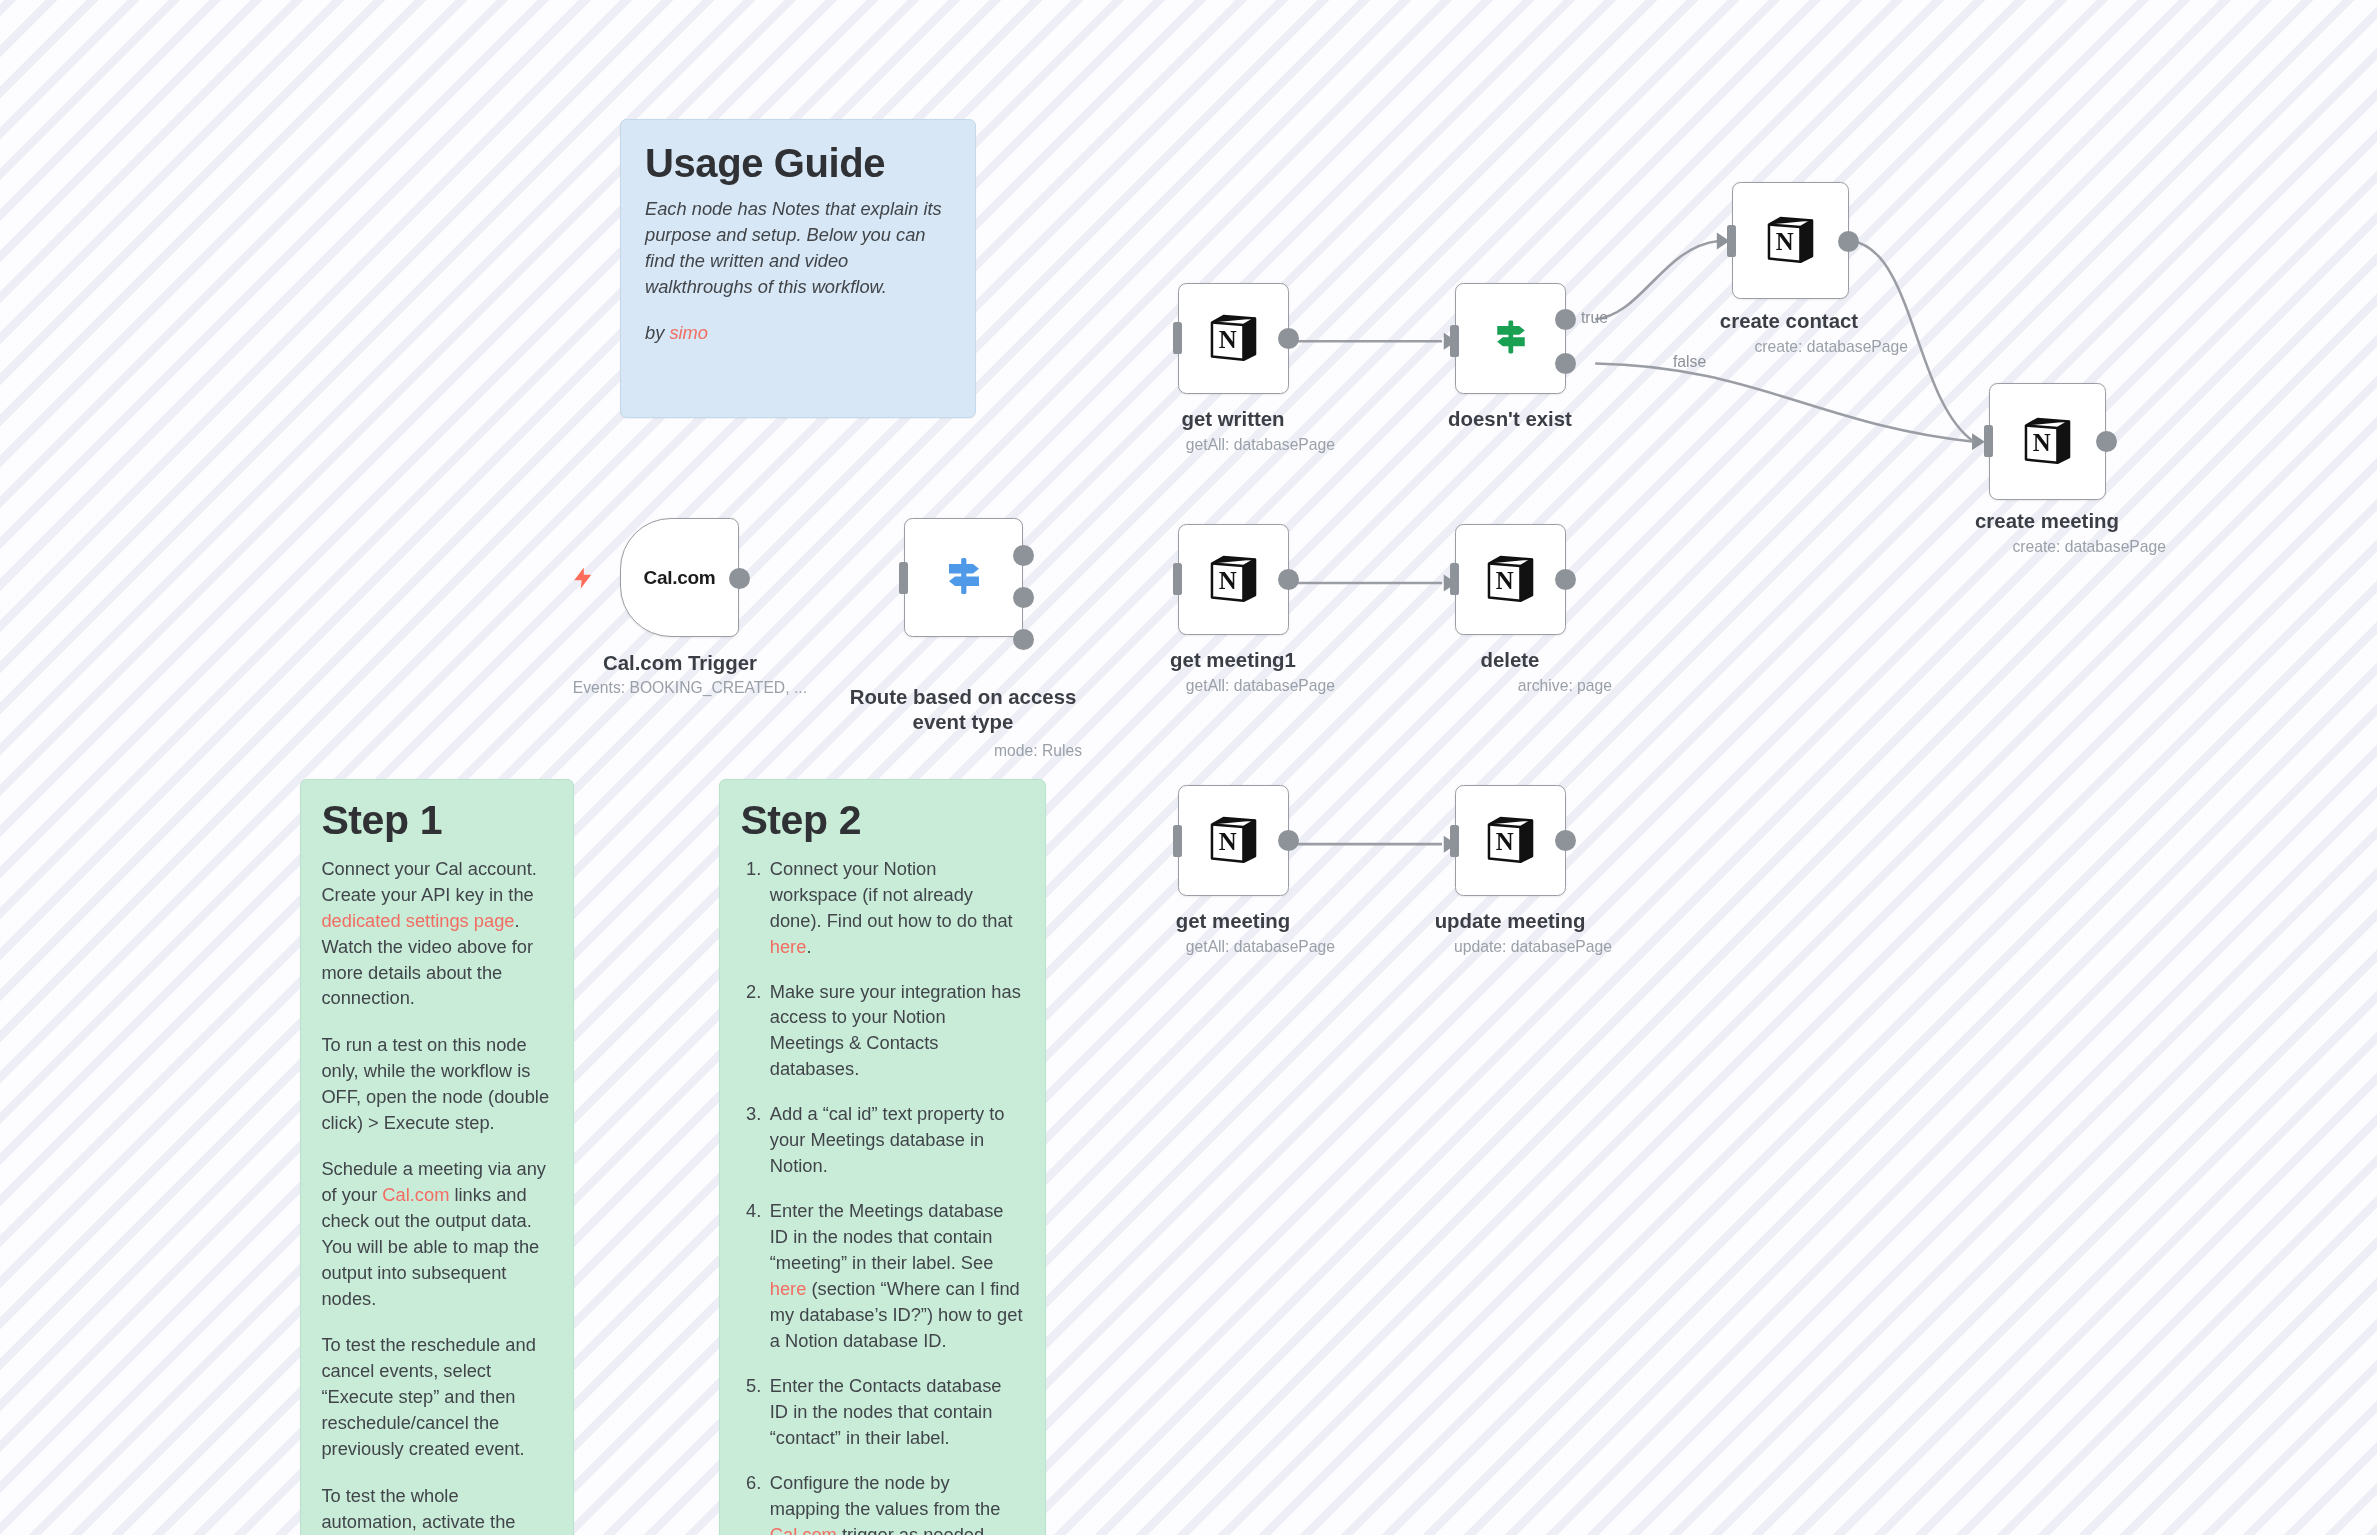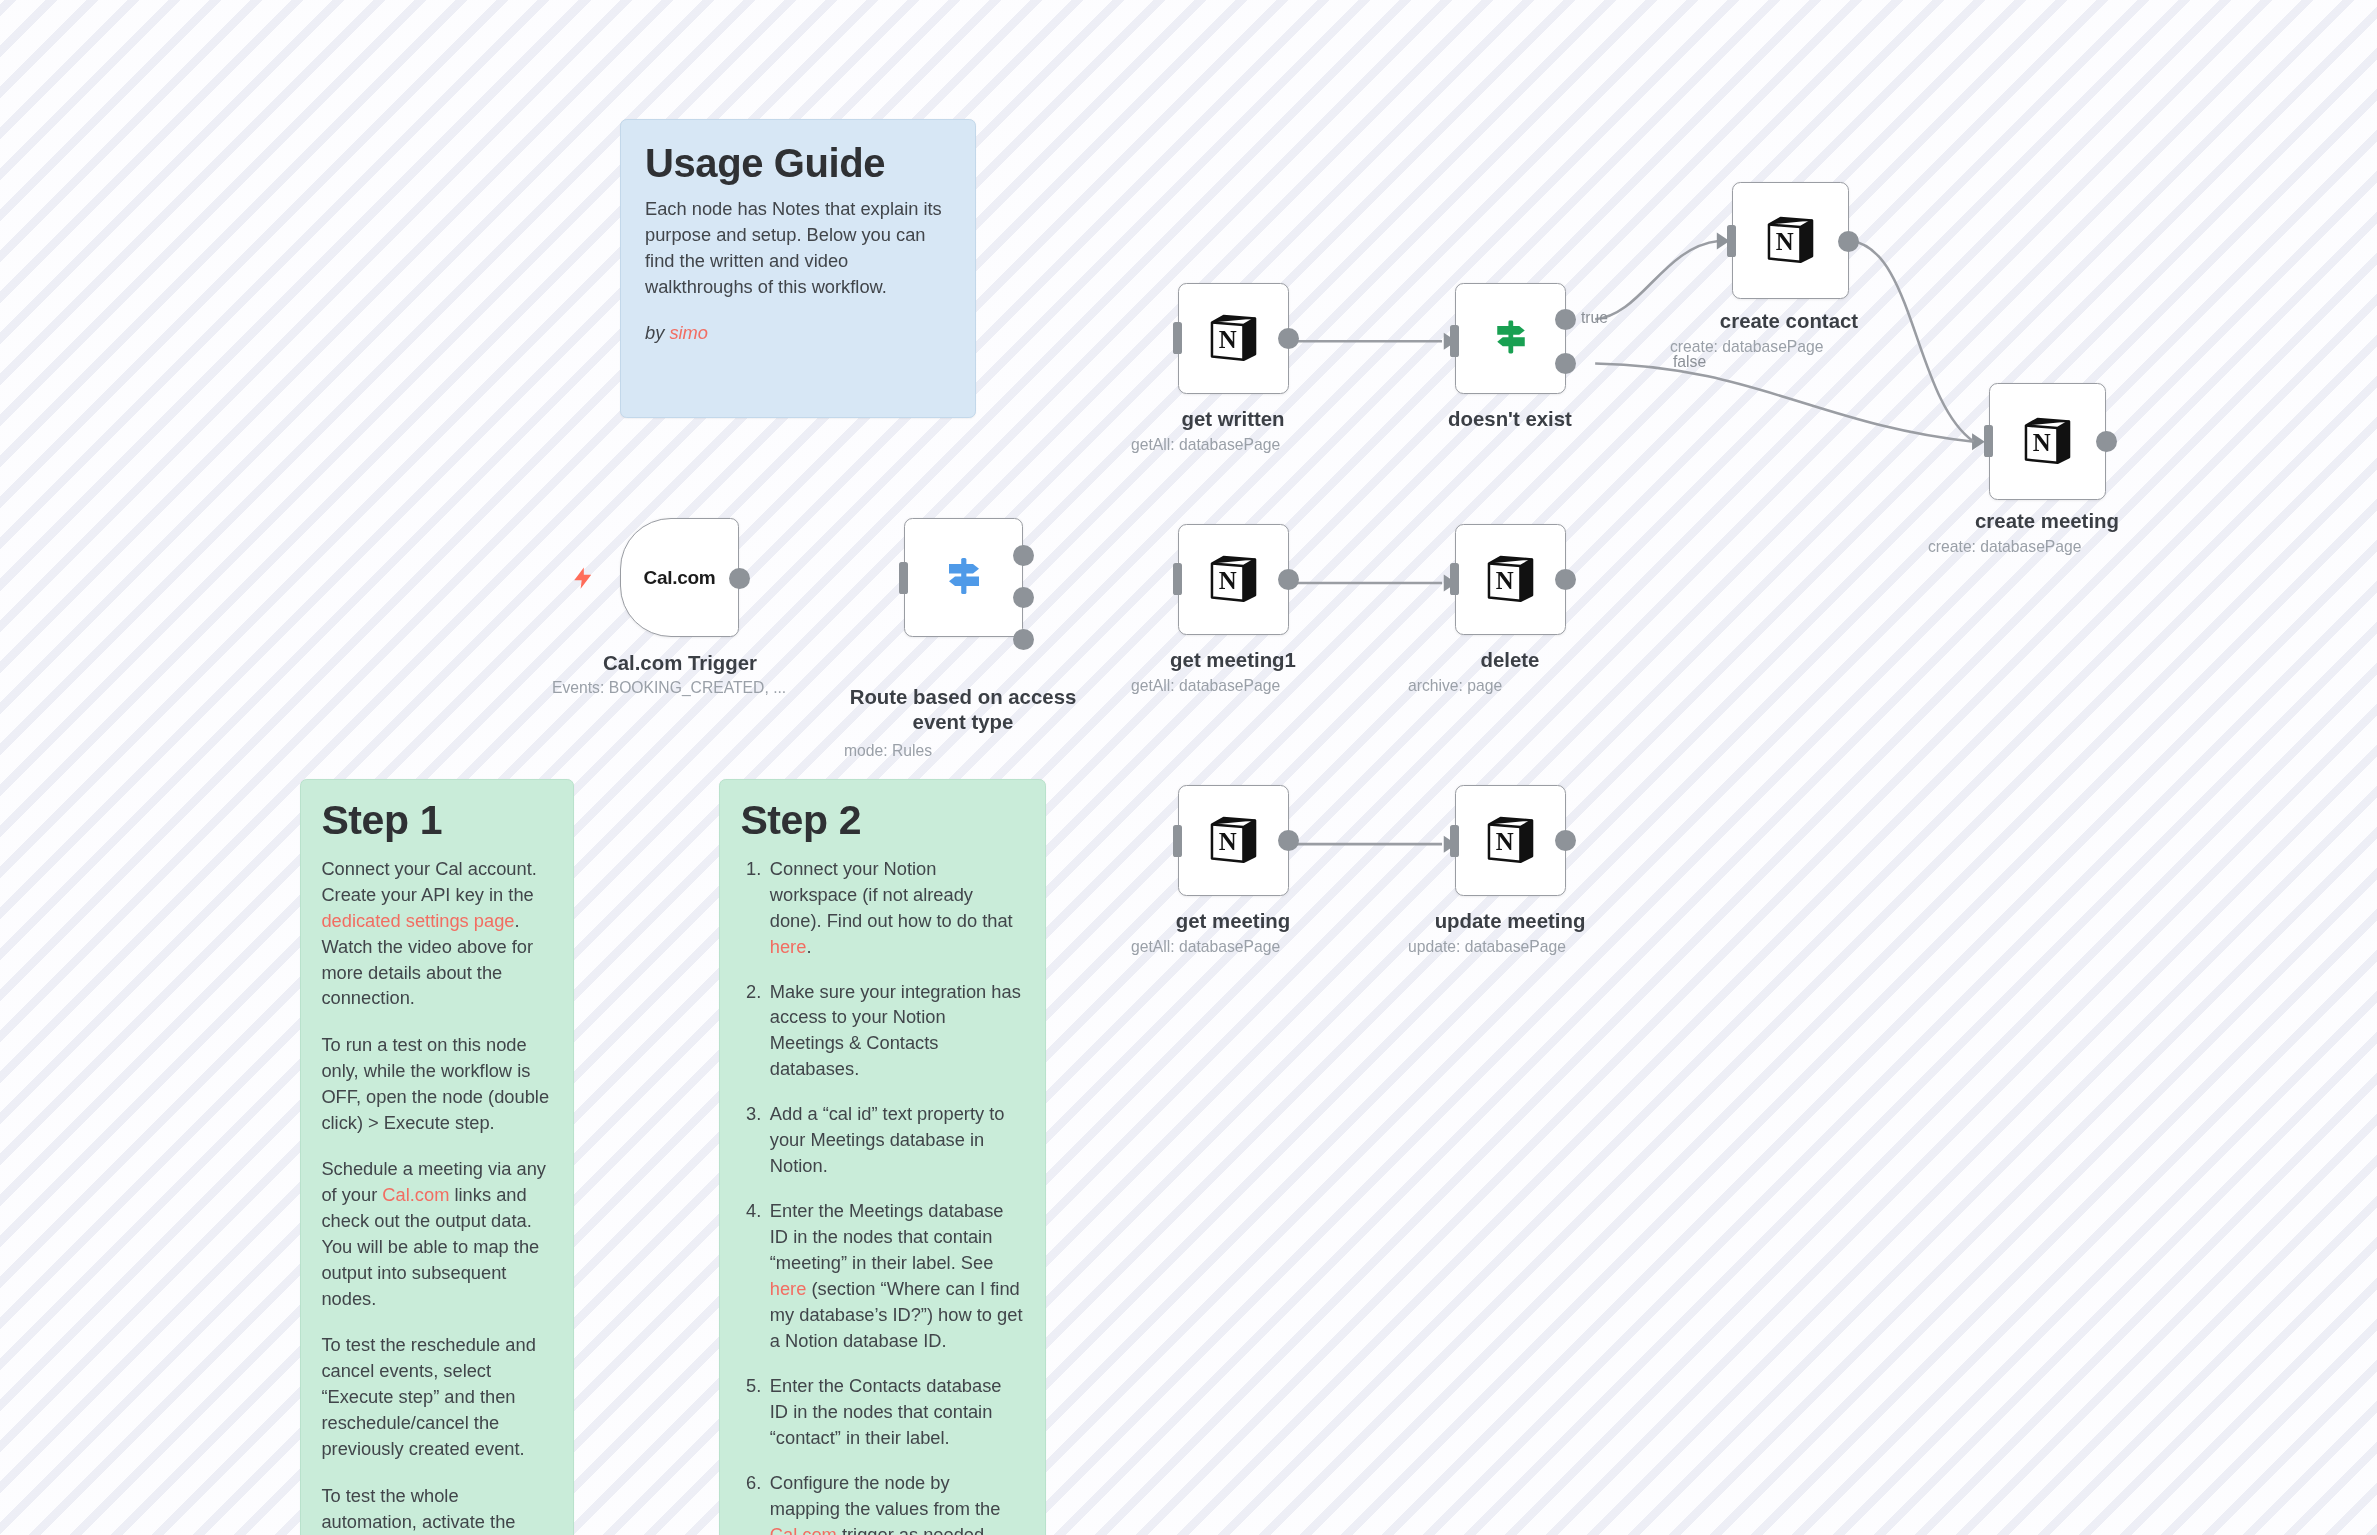--- a/index.html
+++ b/index.html
@@ -107,21 +107,21 @@
     text-align: center;
     font-size: 20.4px;
     font-weight: bold;
     color: #3b3f45;
     line-height: 1.22;
     white-space: nowrap;
   }
   .node-label.wrap { white-space: normal; }
   .node-sub {
     position: absolute;
-    text-align: left;
+    text-align: right;
     font-size: 15.7px;
     color: #9aa0a8;
     line-height: 1.2;
     white-space: nowrap;
   }
 
   
   .port-in {
     position: absolute;
     width: 9.4px;
@@ -186,21 +186,21 @@
 
     <path d="M 1517,685 L 1695,685" stroke="#9a9da3" stroke-width="3" fill="none"></path>
     <polygon points="1697,675 1697,695 1712,685" fill="#8e9399"></polygon>
 
     <path d="M 1517,992 L 1695,992" stroke="#9a9da3" stroke-width="3" fill="none"></path>
     <polygon points="1697,982 1697,1002 1712,992" fill="#8e9399"></polygon>
   </svg>
 
   <div class="sticky blue" style="left:620px; top:119px; width:356px; height:299px; padding:22px 24px;">
     <div class="title-lg" style="font-size:40px; margin-bottom:12px;">Usage Guide</div>
-    <p style="">Each node has Notes that explain its purpose and setup. Below you can find the written and video walkthroughs of this workflow.</p>
+    <p style="font-style:italic;">Each node has Notes that explain its purpose and setup. Below you can find the written and video walkthroughs of this workflow.</p>
     <p class="byline">
       <span>by</span>
       <a class="lnk" href="#">simo</a>
     </p>
   </div>
 
   <div class="sticky green" style="left:300px; top:779px; width:274px; height:766px; padding:19px 20.4px;">
     <div class="title-lg">Step 1</div>
     <div id="step1-body">
         <p>Connect your Cal account. Create your API key in the <a class="lnk" href="#">dedicated settings page</a>. Watch the video above for more details about the connection.</p>

